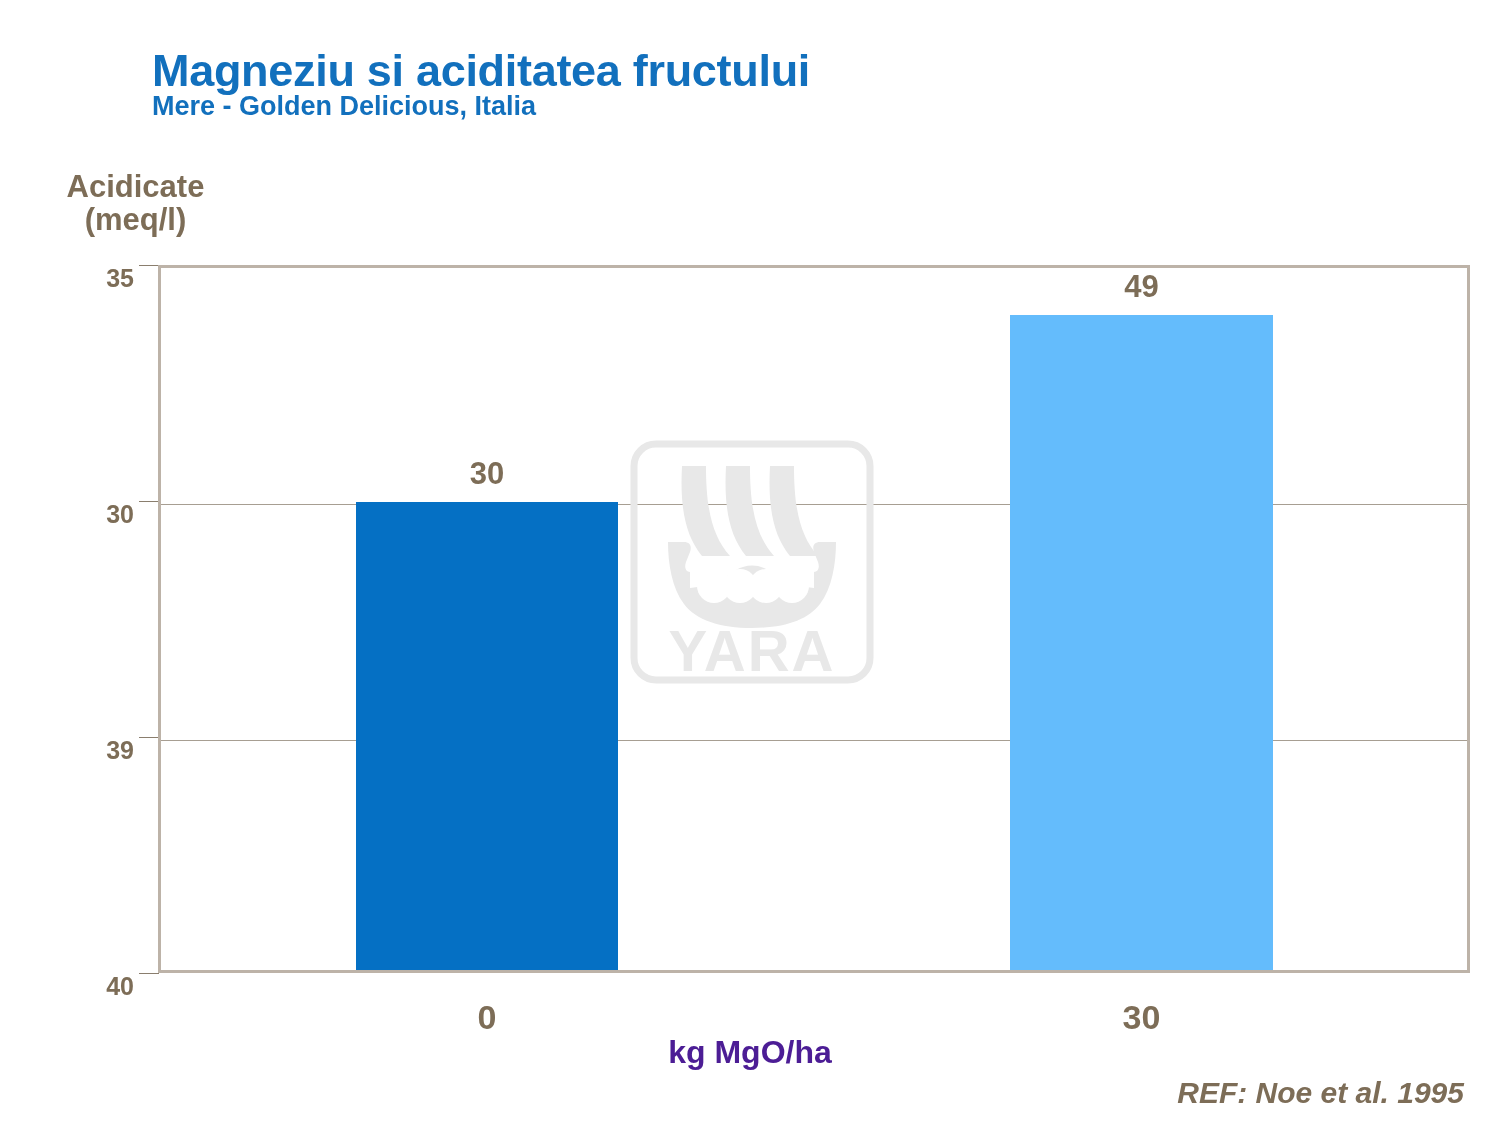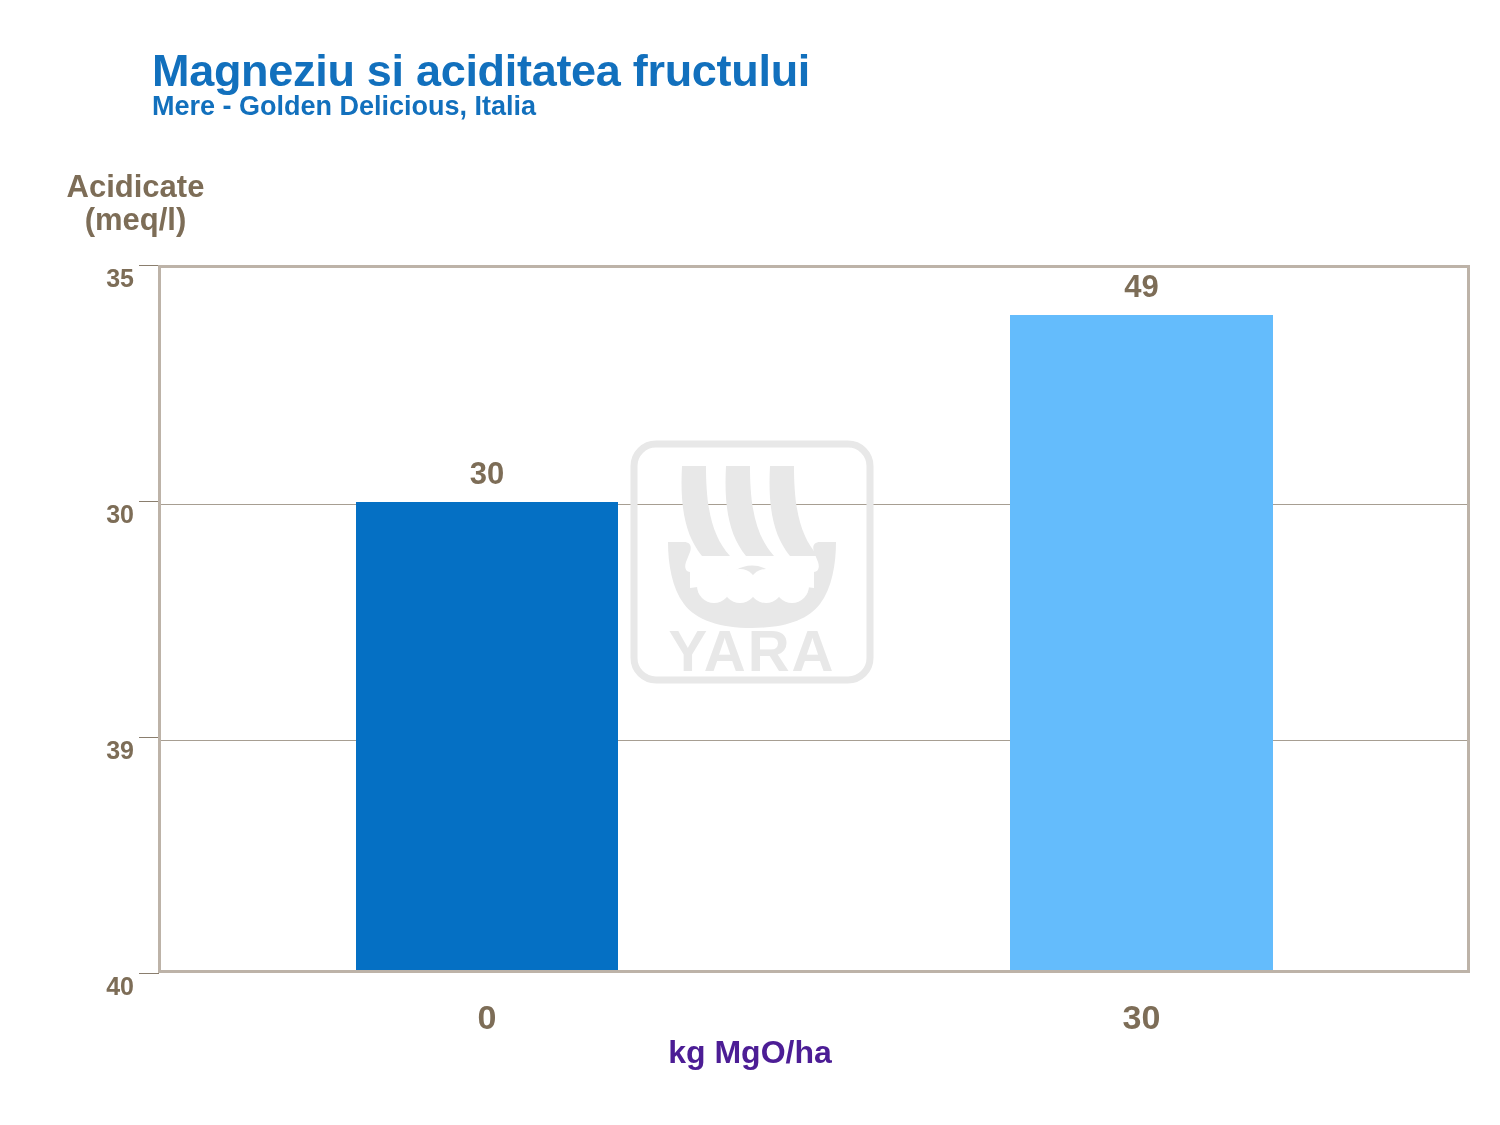--- a/index.html
+++ b/index.html
@@ -224,14 +224,15 @@
   </div>
 
   <div class="bar-value" style="left:356px; top:458px; width:262px;">30</div>
   <div class="bar-value" style="left:1010px; top:271px; width:263px;">49</div>
 
   <div class="xtick-label" style="left:356px; top:1000px; width:262px;">0</div>
   <div class="xtick-label" style="left:1010px; top:1000px; width:263px;">30</div>
 
   <div id="xaxis-title">kg MgO/ha</div>
 
+  <div id="reference">REF: Noe et al. 1995</div>
 
 </div>
 
 </body></html>

